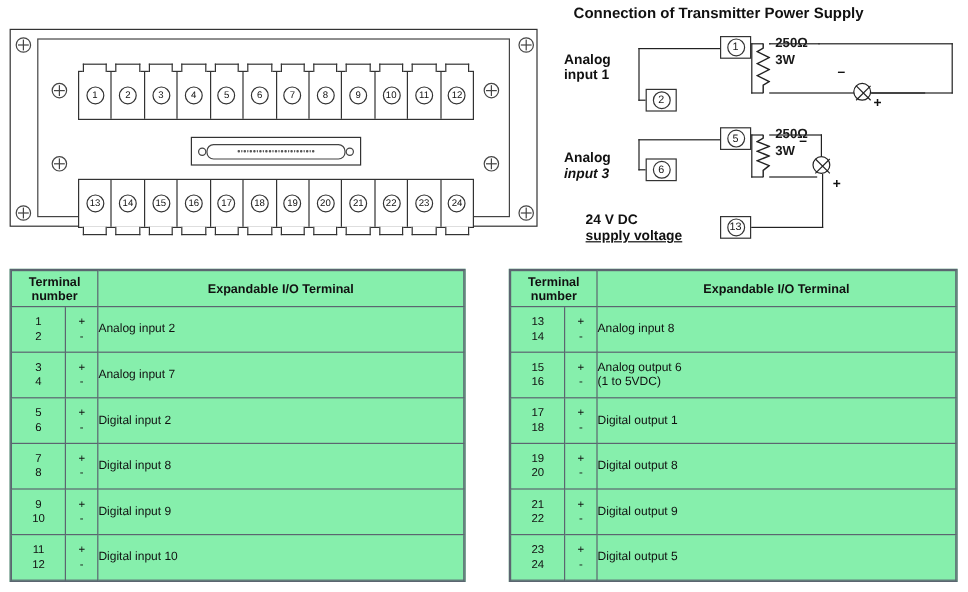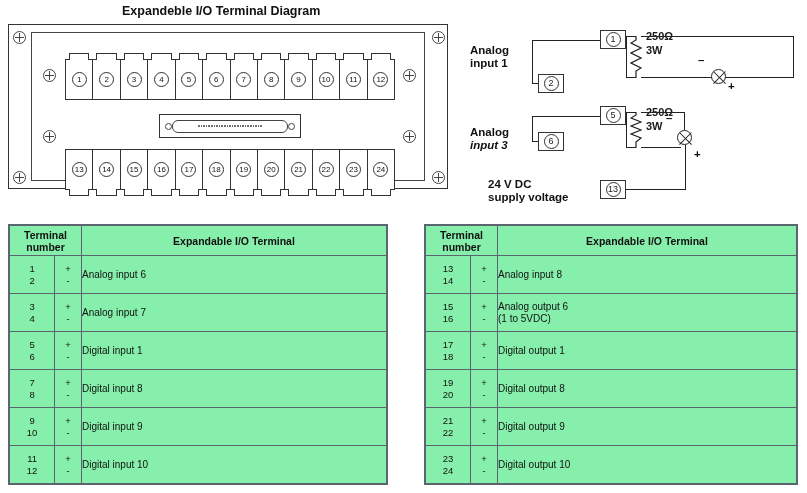--- a/index.html
+++ b/index.html
@@ -220,21 +220,21 @@
     vertical-align: middle;
   }
   .row-h { height: 38px; }
   .two-line { line-height: 12px; }
 </style>
 </head>
 <body>
 
 <div class="page">
 
-  <div class="title" id="title-left">Expandeble I/O Terminal Diagram</div>
+  <div class="title" id="title-right">Connection of Transmitter Power Supply</div>
 
   <div class="device">
     <div class="device-inner"></div>
 
     <div class="screw" id="screw-tl"></div>
     <div class="screw" id="screw-bl"></div>
     <div class="screw" id="screw-tr"></div>
     <div class="screw" id="screw-br"></div>
     <div class="screw" id="screw-i1"></div>
     <div class="screw" id="screw-i2"></div>
@@ -445,21 +445,21 @@
 
     <div class="wire" style="left:171px; top:90px; width:44px; height:1.2px;"></div>
     <div class="wire" style="left:214px; top:90px; width:1.2px; height:18px;"></div>
     <div class="wire" style="left:171px; top:125px; width:40px; height:1.2px;"></div>
 
     <div class="lamp" style="left:207px; top:108px;"></div>
     <div class="lbl" style="left:196px; top:90px;">–</div>
     <div class="lbl" style="left:224px; top:126px;">+</div>
 
     <div class="lbl" style="left:18px; top:156px;">24 V DC</div>
-    <div class="lbl" style="left:18px; top:169px;">supply voltage</div>
+    <div class="lbl" style="left:18px; top:169px;text-decoration:underline;">supply voltage</div>
 
     <div class="box-term" style="left:130px; top:158px;">
       <div class="num">13</div>
     </div>
     <div class="wire" style="left:156px; top:167px; width:60px; height:1.2px;"></div>
     <div class="wire" style="left:215px; top:123px; width:1.2px; height:45px;"></div>
   </div>
 
   <div class="tbl" id="tbl-left">
     <table>
@@ -476,21 +476,21 @@
         <tr class="row-h">
           <td class="cell-num">
             <div>1</div>
             <div>2</div>
           </td>
           <td class="cell-sign">
             <div>+</div>
             <div>-</div>
           </td>
           <td class="cell-desc">
-            <div>Analog input 6</div>
+            <div>Analog input 2</div>
           </td>
         </tr>
         <tr class="row-h">
           <td class="cell-num">
             <div>3</div>
             <div>4</div>
           </td>
           <td class="cell-sign">
             <div>+</div>
             <div>-</div>
@@ -502,21 +502,21 @@
         <tr class="row-h">
           <td class="cell-num">
             <div>5</div>
             <div>6</div>
           </td>
           <td class="cell-sign">
             <div>+</div>
             <div>-</div>
           </td>
           <td class="cell-desc">
-            <div>Digital input 1</div>
+            <div>Digital input 2</div>
           </td>
         </tr>
         <tr class="row-h">
           <td class="cell-num">
             <div>7</div>
             <div>8</div>
           </td>
           <td class="cell-sign">
             <div>+</div>
             <div>-</div>
@@ -636,20 +636,20 @@
         <tr class="row-h">
           <td class="cell-num">
             <div>23</div>
             <div>24</div>
           </td>
           <td class="cell-sign">
             <div>+</div>
             <div>-</div>
           </td>
           <td class="cell-desc">
-            <div>Digital output 10</div>
+            <div>Digital output 5</div>
           </td>
         </tr>
       </tbody>
     </table>
   </div>
 
 </div>
 
 </body></html>

